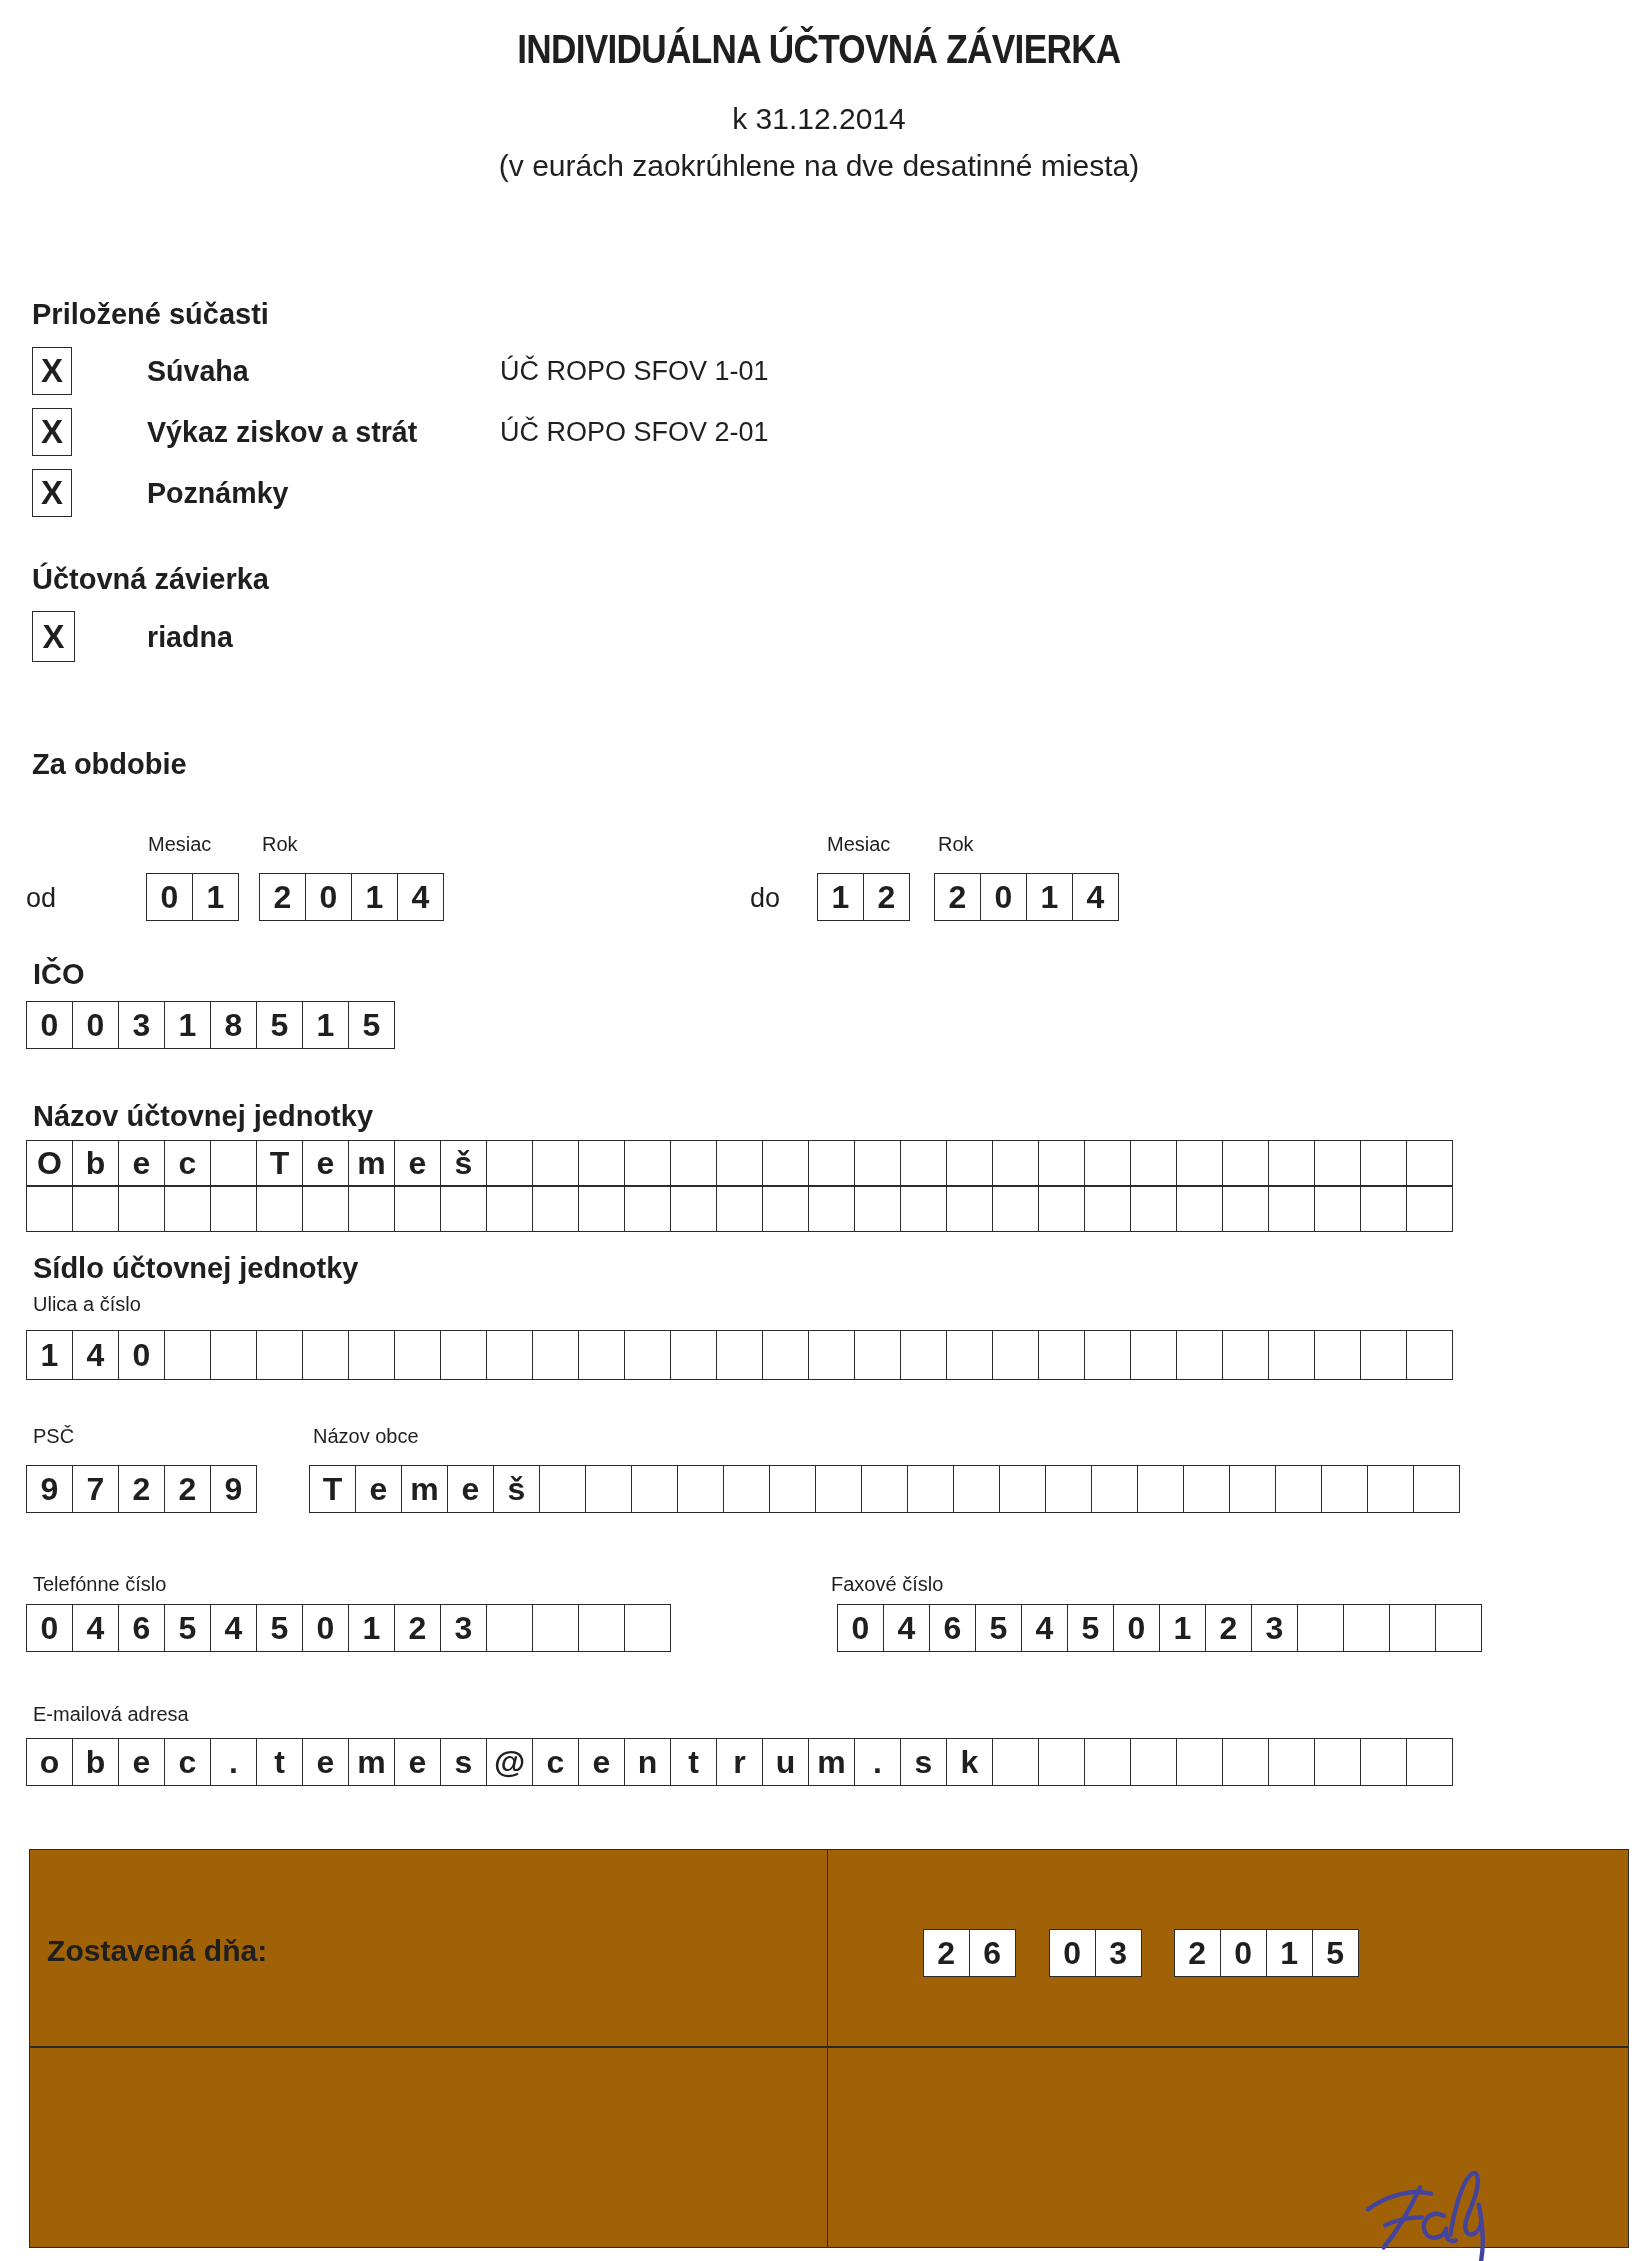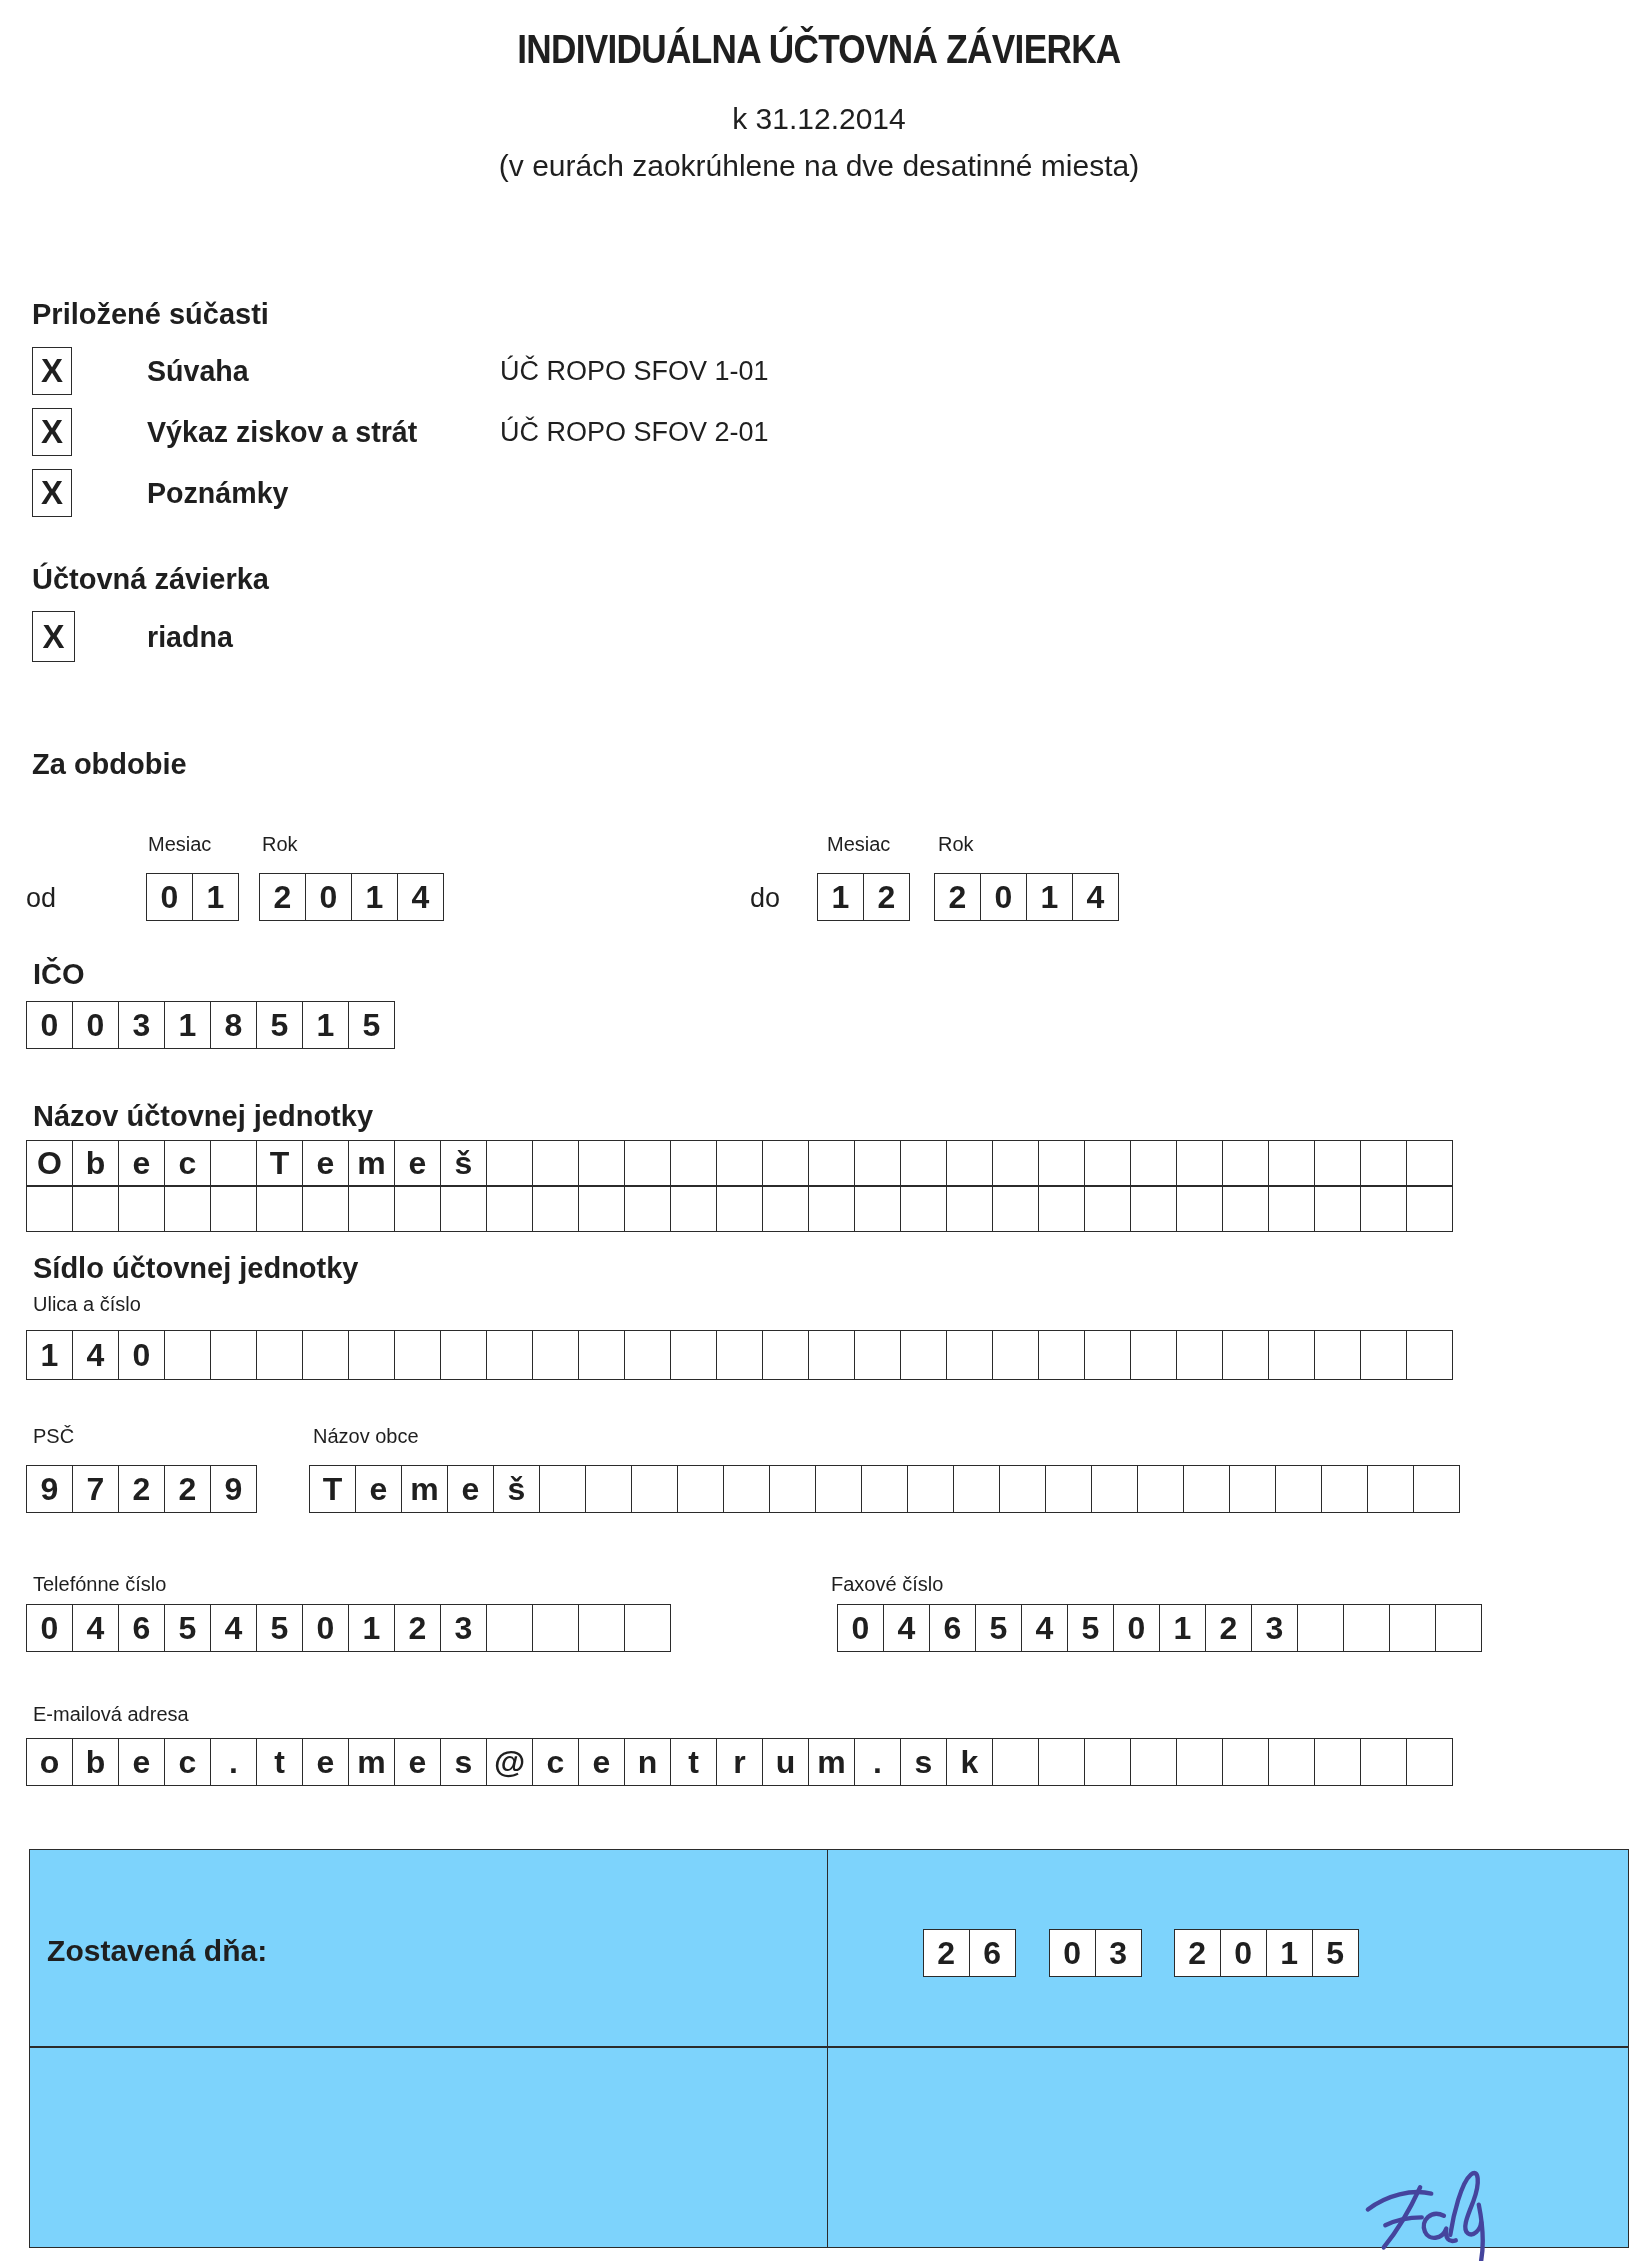--- a/index.html
+++ b/index.html
@@ -40,21 +40,21 @@
     width:45px;height:46px;flex:0 0 auto;
     border-right:1.6px solid #2b2b2b;
     display:flex;align-items:center;justify-content:center;
     font-size:32px;font-weight:bold;
   }
   .grid .cell:last-child{border-right:none;}
   .g-name .cell{height:44px;}
   .g-street .cell{height:48px;}
 
   
-  .ftable{border:1.6px solid #2b2b2b;background:#7dd3fc;}
+  .ftable{border:1.6px solid #2b2b2b;background:#a16207;}
   .ftable .vline{position:absolute;top:0;bottom:0;left:797px;width:1.6px;background:#2b2b2b;}
   .ftable .hline{position:absolute;left:0;right:0;top:196px;height:1.6px;background:#2b2b2b;}
   .sig-svg{overflow:visible;}
 </style>
 </head>
 <body>
 
 <div class="page">
 
   <div class="abs center" style="top:27px;">

